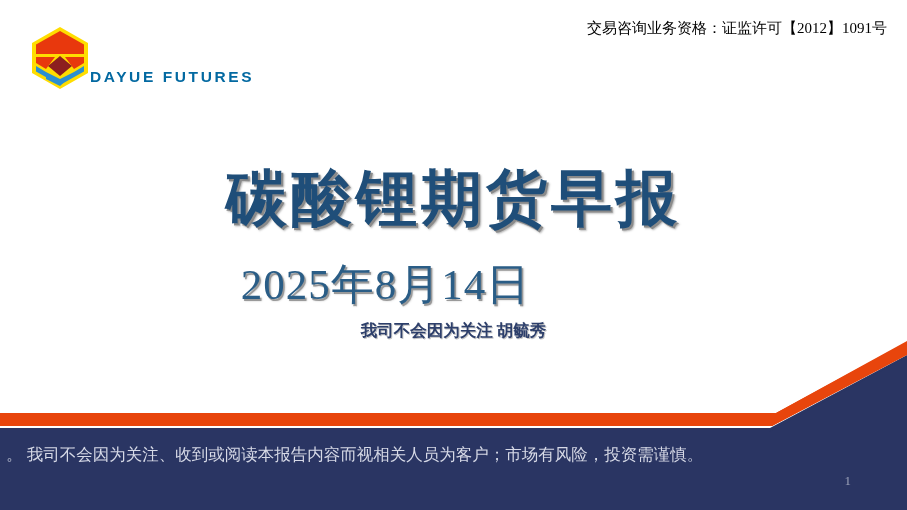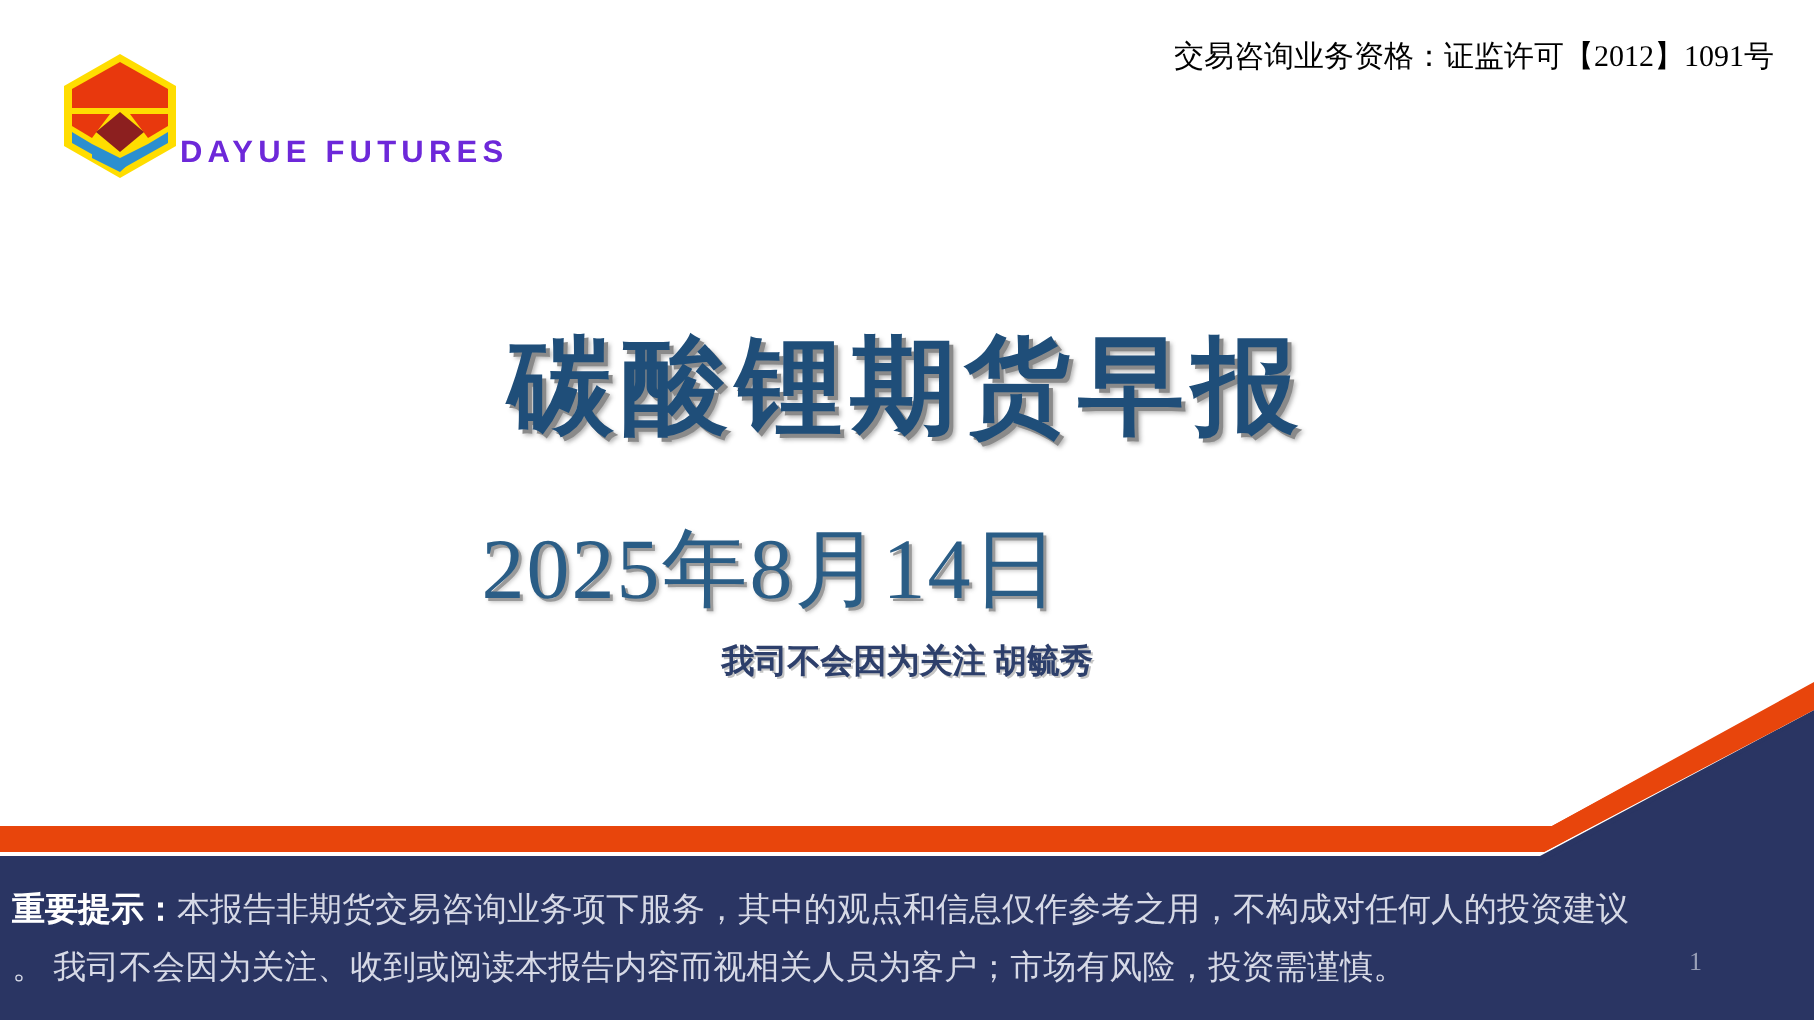--- a/index.html
+++ b/index.html
@@ -42,41 +42,41 @@
     height: 40px;
   }
   .logo-sub {
     position: absolute;
     left: 60px;
     top: 44px;
     font-family: "Liberation Sans", sans-serif;
     font-size: 15.5px;
     font-weight: 700;
     letter-spacing: 2.6px;
-    color: #6d28d9;
+    color: #0369a1;
     white-space: nowrap;
   }
   .qual-line {
     position: absolute;
     right: 20px;
     top: 19px;
     font-size: 15px;
     color: #000000;
     white-space: nowrap;
     letter-spacing: 0px;
   }
 
   
   .main-title {
     position: absolute;
     left: 0;
     top: 158px;
     width: 907px;
     text-align: center;
-    font-size: 53px;
+    font-size: 61px;
     font-weight: 700;
     color: #1f4e79;
     letter-spacing: 4px;
     text-shadow: 2px 2px 0px #8a8a8a, 3px 3px 2px rgba(90,90,90,0.45);
   }
   .sub-date {
     position: absolute;
     left: 0;
     top: 256px;
     width: 771px;
@@ -192,21 +192,18 @@
 
       <path d="M907,0 L907,1 L780,70 L0,70 L0,0 Z" fill="#ffffff"></path>
 
       <path d="M0,73 L776,73 L907,1 L907,14 L772,86 L0,86 Z" fill="#e8450c"></path>
 
       <path d="M0,92 L769,92 L907,17 L907,170 L0,170 Z" fill="#2a3563"></path>
     </svg>
   </div>
 
   <div class="banner-text">
-    <div class="banner-line">
-      <span class="banner-strong">重要提示：</span><span>本报告非期货交易咨询业务项下服务，其中的观点和信息仅作参考之用，不构成对任何人的投资建议</span>
-    </div>
     <div class="banner-line">。    我司不会因为关注、收到或阅读本报告内容而视相关人员为客户；市场有风险，投资需谨慎。</div>
   </div>
 
   <div class="page-num">1</div>
 
 </div>
 
 </body></html>

